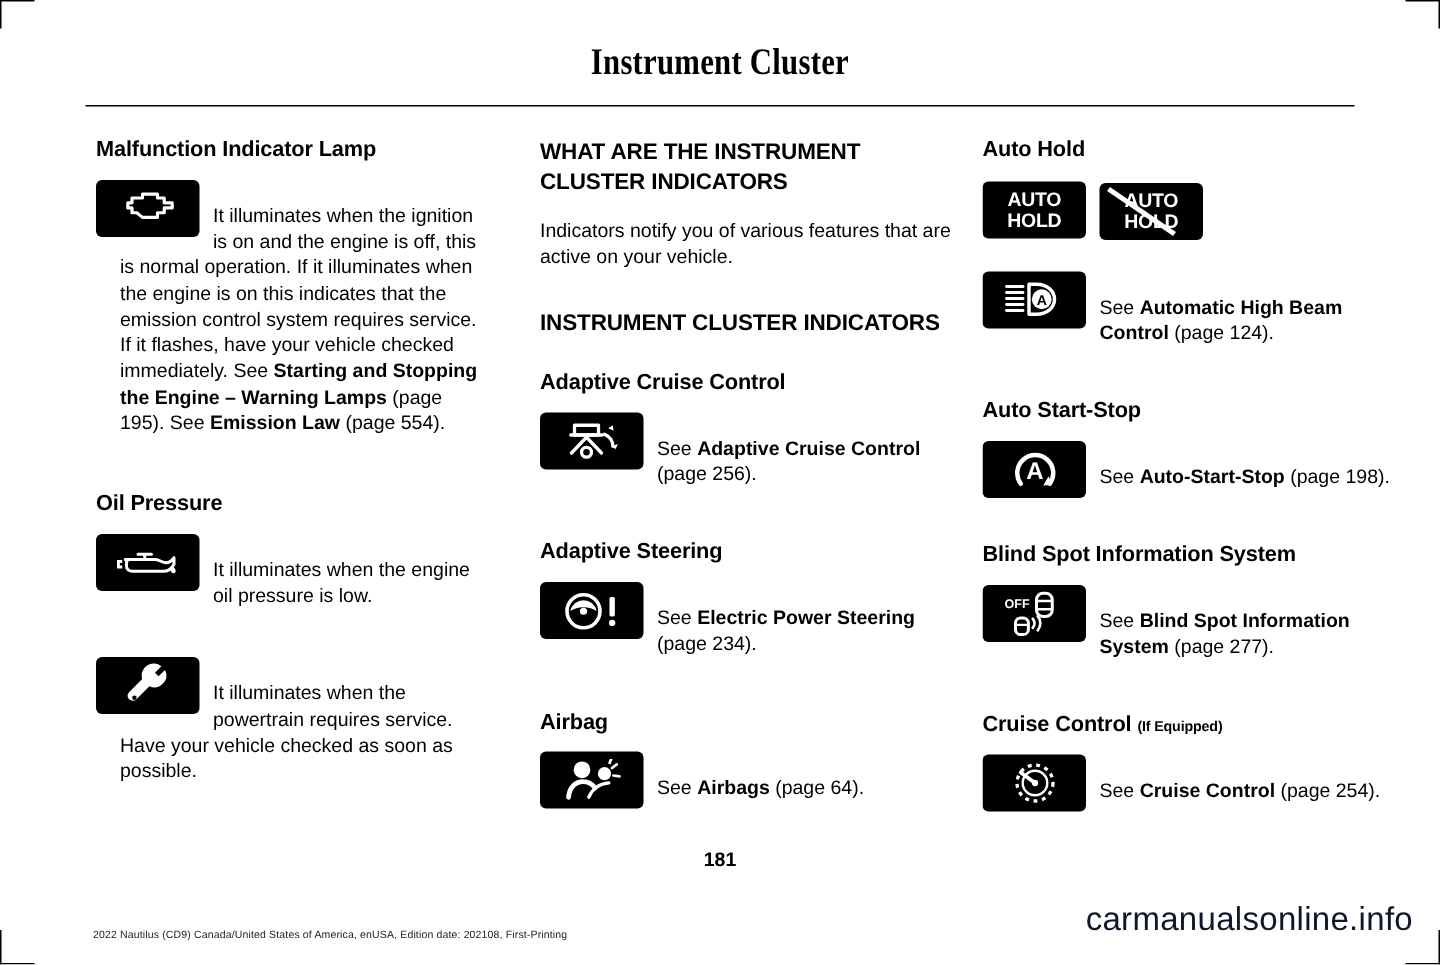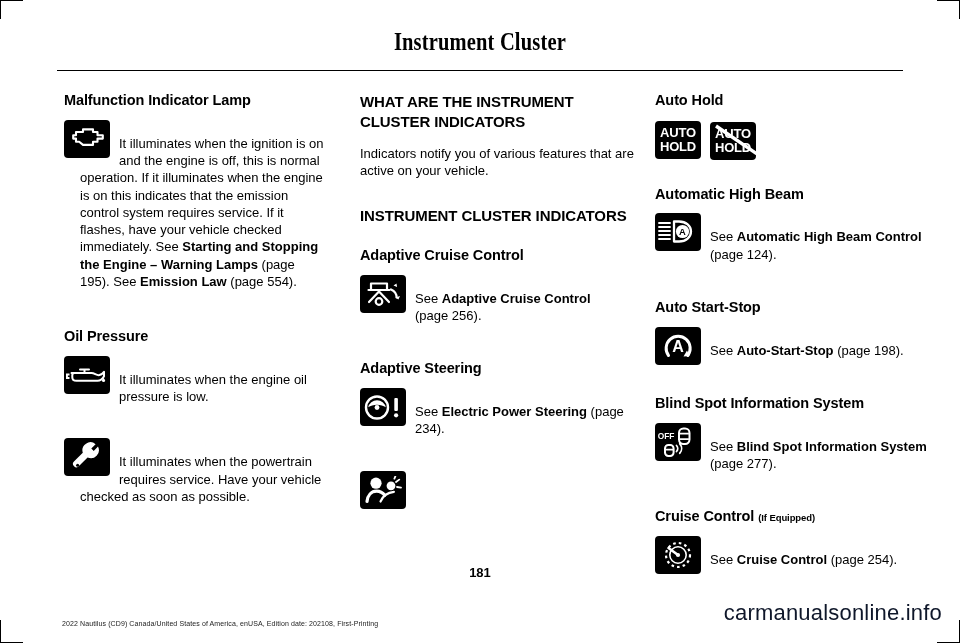--- a/index.html
+++ b/index.html
@@ -99,21 +99,21 @@
     float: left;
     margin: 1px 9px 2px 0;
   }
   .entry .entry-text {
     font-size: 13px;
     line-height: 1.33;
     margin: 16px;
   }
 
   .icon-box {
-    width: 46px;
+    width: 69px;
     height: 38px;
     background: #000;
     border-radius: 4px;
     display: flex;
     align-items: center;
     justify-content: center;
     overflow: hidden;
   }
   .icon-box svg { display: block; }
 
@@ -249,30 +249,32 @@
           <circle cx="15" cy="13.5" r="11" fill="none" stroke="#fff" stroke-width="2.4"></circle>
           <path d="M6.2 13.3 a9 9 0 0 1 17.6 0 c-2.4 -1.6 -5.4 -2.5 -8.8 -2.5 s-6.4 0.9 -8.8 2.5 Z" fill="#fff"></path>
           <circle cx="15" cy="13.5" r="2.4" fill="#fff"></circle>
           <rect x="32.3" y="4" width="3.6" height="13" rx="1.1" fill="#fff"></rect>
           <circle cx="34.1" cy="21.3" r="2.1" fill="#fff"></circle>
         </svg>
       </div>
       <p class="entry-text"><span>See </span><b>Electric Power Steering</b><span> (page 234).</span></p>
     </div>
 
+    <h2 class="sec-head" style="margin-top:20px;">Airbag</h2>
     <div class="entry">
       <div class="icon-box">
         <svg width="40" height="28" viewBox="0 0 40 28" aria-hidden="true">
           <circle cx="13" cy="7.2" r="5.6" fill="#fff"></circle>
           <path d="M4 25.5 c0.6 -6.2 4.4 -10.4 9.6 -10.4 c3.4 0 6.2 1.6 8.2 4.2" fill="none" stroke="#fff" stroke-width="3.2" stroke-linecap="round"></path>
           <path d="M17.5 25.5 c2.5 -5.8 7.2 -9 13.4 -9.6" fill="none" stroke="#fff" stroke-width="2.2" stroke-linecap="round"></path>
           <circle cx="28" cy="9.8" r="4.4" fill="#fff"></circle>
           <path d="M33 6 l3.2 -2.4 M34 11 l4 0.6 M31.4 2.6 l1 -2.4" stroke="#fff" stroke-width="1.8" stroke-linecap="round"></path>
         </svg>
       </div>
+      <p class="entry-text"><span>See </span><b>Airbags</b><span> (page 64).</span></p>
     </div>
 
   </div>
 
   <div class="col col-3">
 
     <h2 class="sec-head">Auto Hold</h2>
     <div class="entry">
       <div style="float:left; margin:1px 9px 2px 0;">
         <div class="icon-box">
@@ -286,21 +288,20 @@
             <div>AUTO</div>
             <div>HOLD</div>
           </div>
           <svg class="badge-slash" width="56" height="38" viewBox="0 0 56 38" aria-hidden="true">
             <line x1="6" y1="4" x2="50" y2="34" stroke="#fff" stroke-width="3.4"></line>
           </svg>
         </div>
       </div>
     </div>
 
-    <h2 class="sec-head" style="margin-top:22px;">Automatic High Beam</h2>
     <div class="entry">
       <div class="icon-box">
         <svg width="42" height="26" viewBox="0 0 42 26" aria-hidden="true">
           <g stroke="#fff" stroke-width="1.9" stroke-linecap="round">
             <line x1="2" y1="4" x2="13" y2="4"></line>
             <line x1="2" y1="8" x2="13" y2="8"></line>
             <line x1="2" y1="12" x2="13" y2="12"></line>
             <line x1="2" y1="16" x2="13" y2="16"></line>
             <line x1="2" y1="20" x2="13" y2="20"></line>
           </g>

